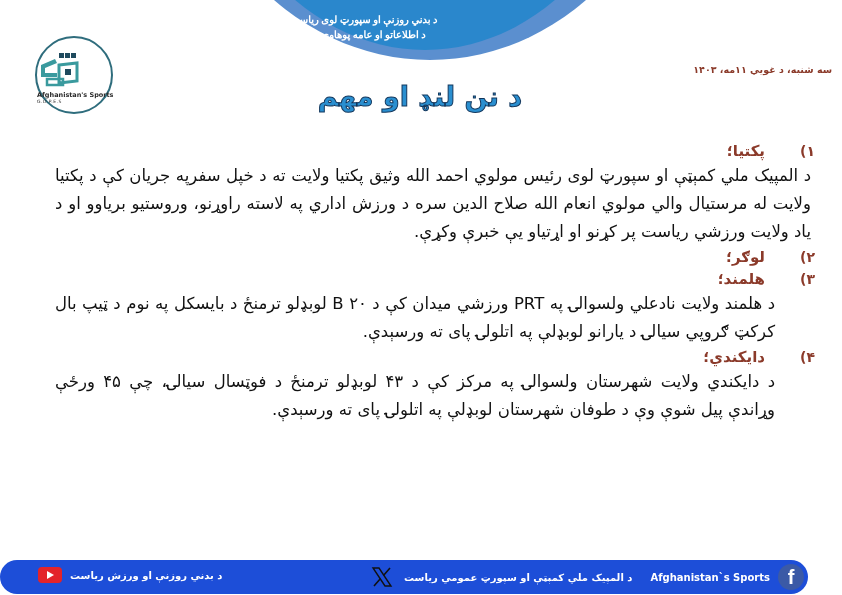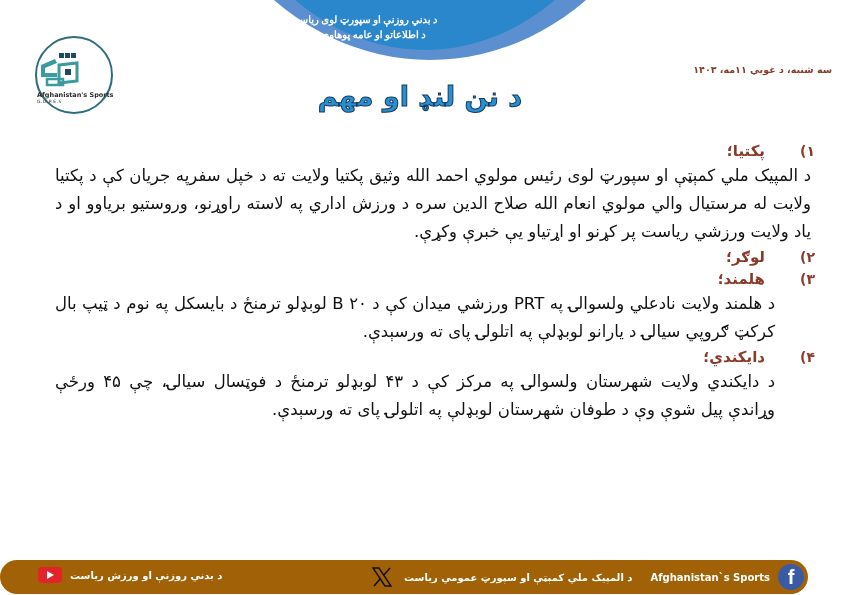--- a/index.html
+++ b/index.html
@@ -60,21 +60,21 @@
   .item-num { width: 40px; text-align: right; font-size: 14px; }
   .item-body {
     margin-right: 40px; font-size: 16.5px; line-height: 28px; color: #111;
     text-align: justify;
   }
   .item:nth-child(1) .item-body { margin-right: 4px; padding-right: 0; }
 
   
   .footer {
     position: absolute; left: 0px; top: 560px; width: 808px; height: 34px;
-    background: #a16207; border-radius: 17px;
+    background: #1d4ed8; border-radius: 17px;
     display: flex; align-items: center; color: #fff; font-size: 10px; font-weight: bold;
     direction: ltr;
   }
   .footer-left { position: absolute; left: 38px; top: 7px; display: flex; align-items: center; gap: 8px; }
   .yt {
     width: 24px; height: 16px; background: #e3232a; border-radius: 4px;
     display: flex; align-items: center; justify-content: center;
   }
   .yt-tri { width: 0; height: 0; border-left: 7px solid #fff; border-top: 4px solid transparent; border-bottom: 4px solid transparent; }
   .footer-mid { position: absolute; left: 370px; top: 5px; display: flex; align-items: center; gap: 10px; }

